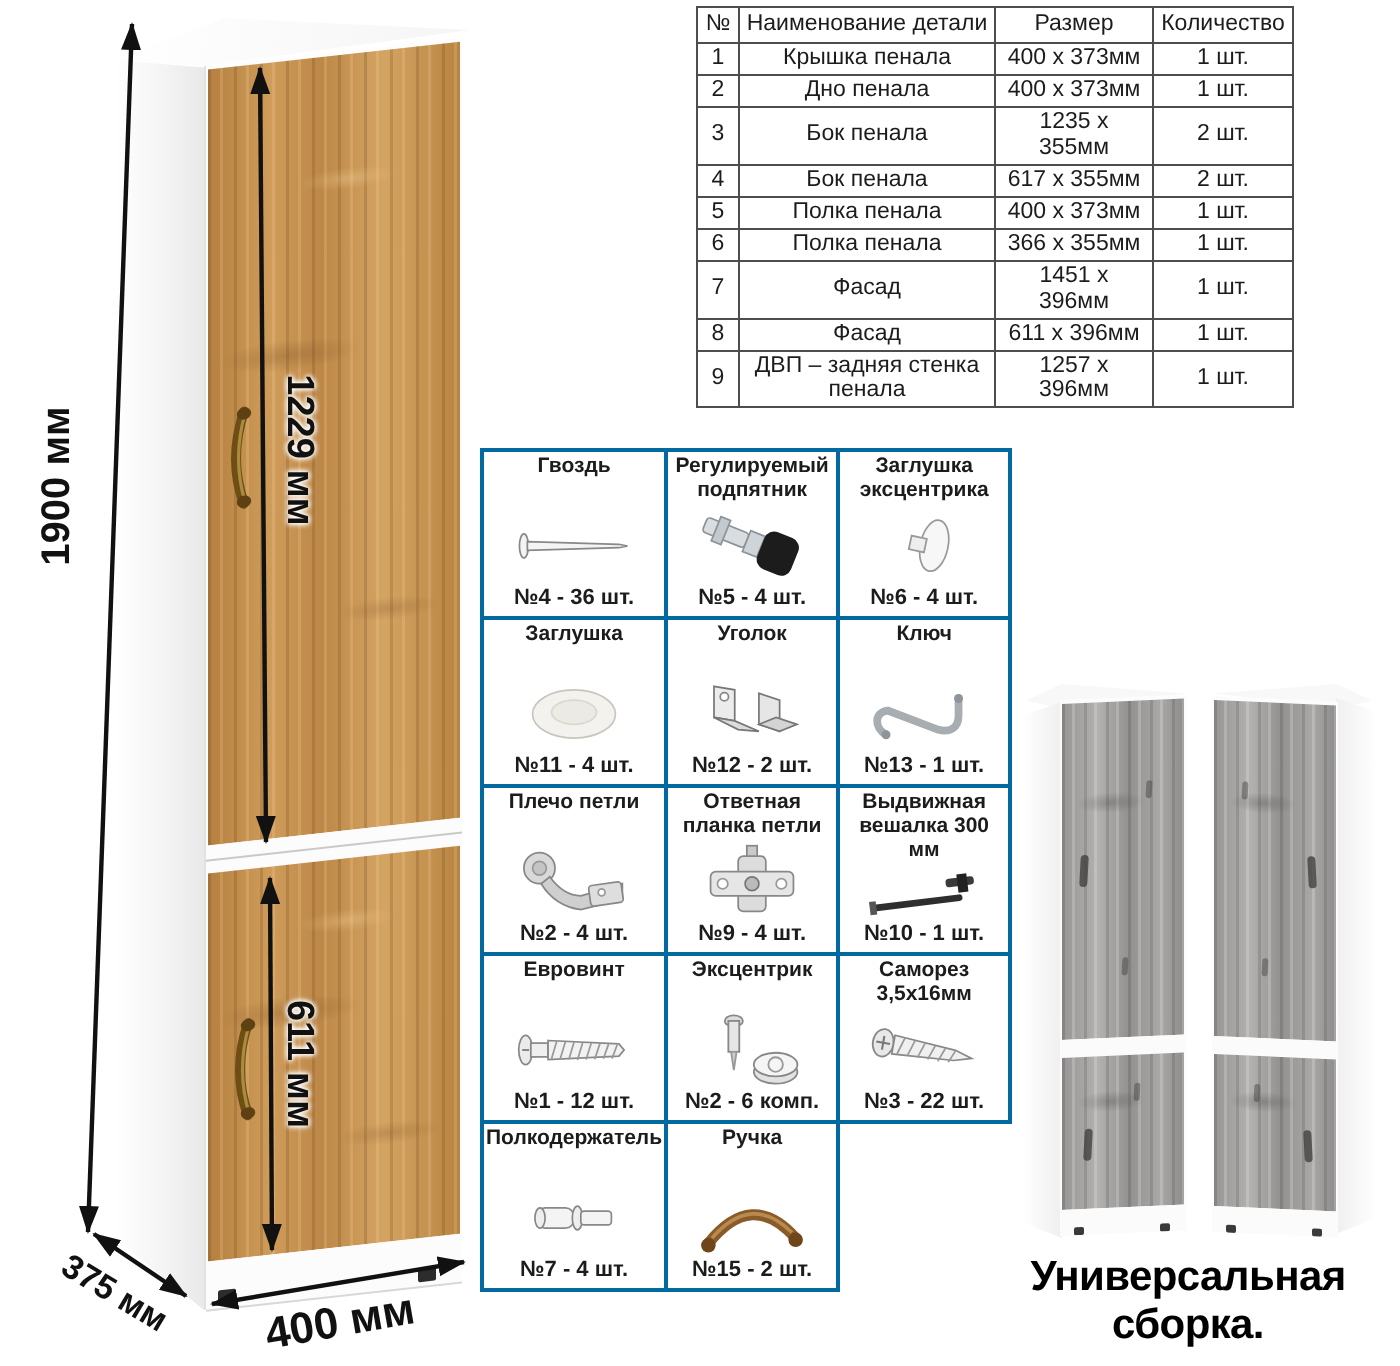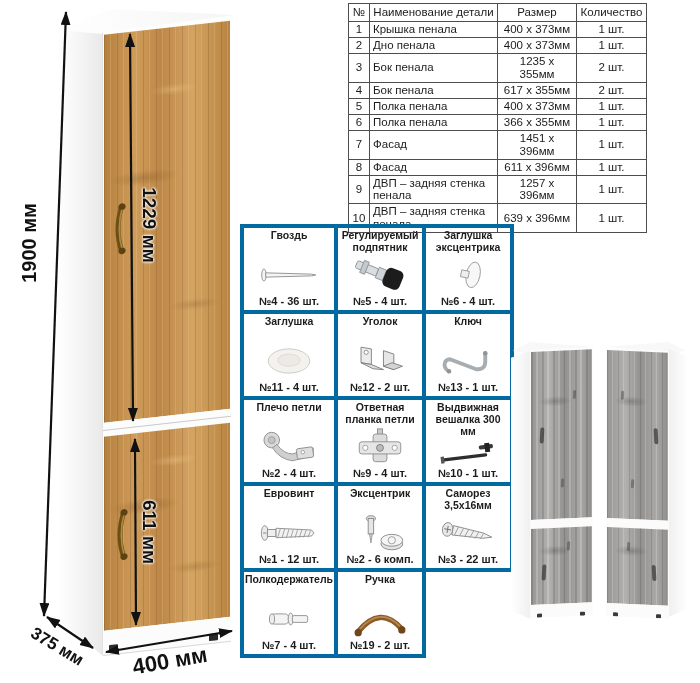--- a/index.html
+++ b/index.html
@@ -47,24 +47,24 @@
   #lbl-611 {left:149px;top:532px;transform:translate(-50%,-50%) rotate(90deg);font-size:19px;}
   #lbl-375 {left:57px;top:647px;transform:translate(-50%,-50%) rotate(31deg);font-size:17px;}
   #lbl-400 {left:170px;top:661px;transform:translate(-50%,-50%) rotate(-10deg);font-size:22px;}
   #dim-arrows{position:absolute;left:0;top:0;pointer-events:none;}
   
   #parts-table{position:absolute;left:348px;top:3px;border-collapse:collapse;
     font-size:11.5px;line-height:1.12;color:#1c1c1c;table-layout:fixed;}
   #parts-table th,#parts-table td{border:1px solid #4d4d4d;padding:1px 3px;
     text-align:center;font-weight:400;height:13px;}
   #parts-table th{height:15px;}
-  #parts-table td.name{text-align:left;}
+  #parts-table td.name{text-align:center;}
   
   #hw-grid{position:absolute;left:240px;top:224px;border-collapse:collapse;table-layout:fixed;}
-  #hw-grid td{border:4px solid #0369a1;width:84px;height:82px;vertical-align:top;padding:0;}
+  #hw-grid td{border:2px solid #0369a1;width:84px;height:82px;vertical-align:top;padding:0;}
   #hw-grid td.hw-empty{border:none;background:#fff;}
   .hw-cell{display:flex;flex-direction:column;height:82px;padding:2px 1px 3px;box-sizing:border-box;}
   .hw-title{font-size:10.5px;font-weight:700;text-align:center;line-height:1.12;min-height:24px;}
   .hw-icon{flex:1;display:flex;align-items:center;justify-content:center;overflow:hidden;}
   .hw-count{font-size:11px;font-weight:700;text-align:center;}
   
   .gcab-front{position:absolute;width:63px;height:268px;background:#fcfcfc;overflow:hidden;}
   #gcab-left-front{left:530px;top:350px;transform:skewY(-2.5deg);transform-origin:0 0;}
   #gcab-right-front{left:606px;top:348px;transform:skewY(2.5deg);transform-origin:0 0;}
   .gcab-side{position:absolute;width:20px;height:268px;background:linear-gradient(90deg,#ffffff,#efefef);}
@@ -199,26 +199,20 @@
           <td class="name">Фасад</td>
           <td>611 х 396мм</td>
           <td>1 шт.</td>
         </tr>
     <tr>
           <td>9</td>
           <td class="name">ДВП – задняя стенка пенала</td>
           <td>1257 х 396мм</td>
           <td>1 шт.</td>
         </tr>
-    <tr>
-          <td>10</td>
-          <td class="name">ДВП – задняя стенка пенала</td>
-          <td>639 х 396мм</td>
-          <td>1 шт.</td>
-        </tr>
   </tbody>
     </table>
 
   <table id="hw-grid">
     <tbody>
         <tr>
       <td>
             <div class="hw-cell">
         <div class="hw-title">Гвоздь</div>
         <div class="hw-icon">
@@ -420,21 +414,21 @@
             <div class="hw-cell">
         <div class="hw-title">Ручка</div>
         <div class="hw-icon">
           <svg width="70" height="40" viewBox="0 0 72 44">
             <path d="M12 36 Q36 6 60 33" fill="none" stroke="#8a5a28" stroke-width="6" stroke-linecap="round"></path>
             <path d="M14 33 Q36 8 58 30" fill="none" stroke="#b98a4e" stroke-width="2"></path>
             <circle cx="12" cy="37" r="4" fill="#6f4619"></circle>
             <circle cx="60" cy="34" r="4" fill="#6f4619"></circle>
           </svg>
               </div>
-        <div class="hw-count">№19 - 2 шт.</div>
+        <div class="hw-count">№15 - 2 шт.</div>
       </div>
           </td>
       <td class="hw-empty"></td>
     </tr>
   </tbody>
     </table>
 
   <div id="gcab-left-top" class="gcab-top"></div>
   <div id="gcab-right-top" class="gcab-top"></div>
   <div id="gcab-left-side" class="gcab-side"></div>
@@ -465,13 +459,14 @@
     <div class="gdoor-gap"></div>
     <div class="gdoor-lower wood-gray">
       <div class="knot" style="left:45px;top:36px;transform:rotate(-3deg);"></div>
       <div class="knot small" style="left:20px;top:14px;"></div>
     </div>
     <div class="gcab-base"></div>
     <div class="gfoot" style="left:7px;top:264px;"></div>
     <div class="gfoot" style="left:50px;top:264px;"></div>
   </div>
 
+  <div id="caption">Универсальная сборка.</div>
 </div>
 
 </body></html>

